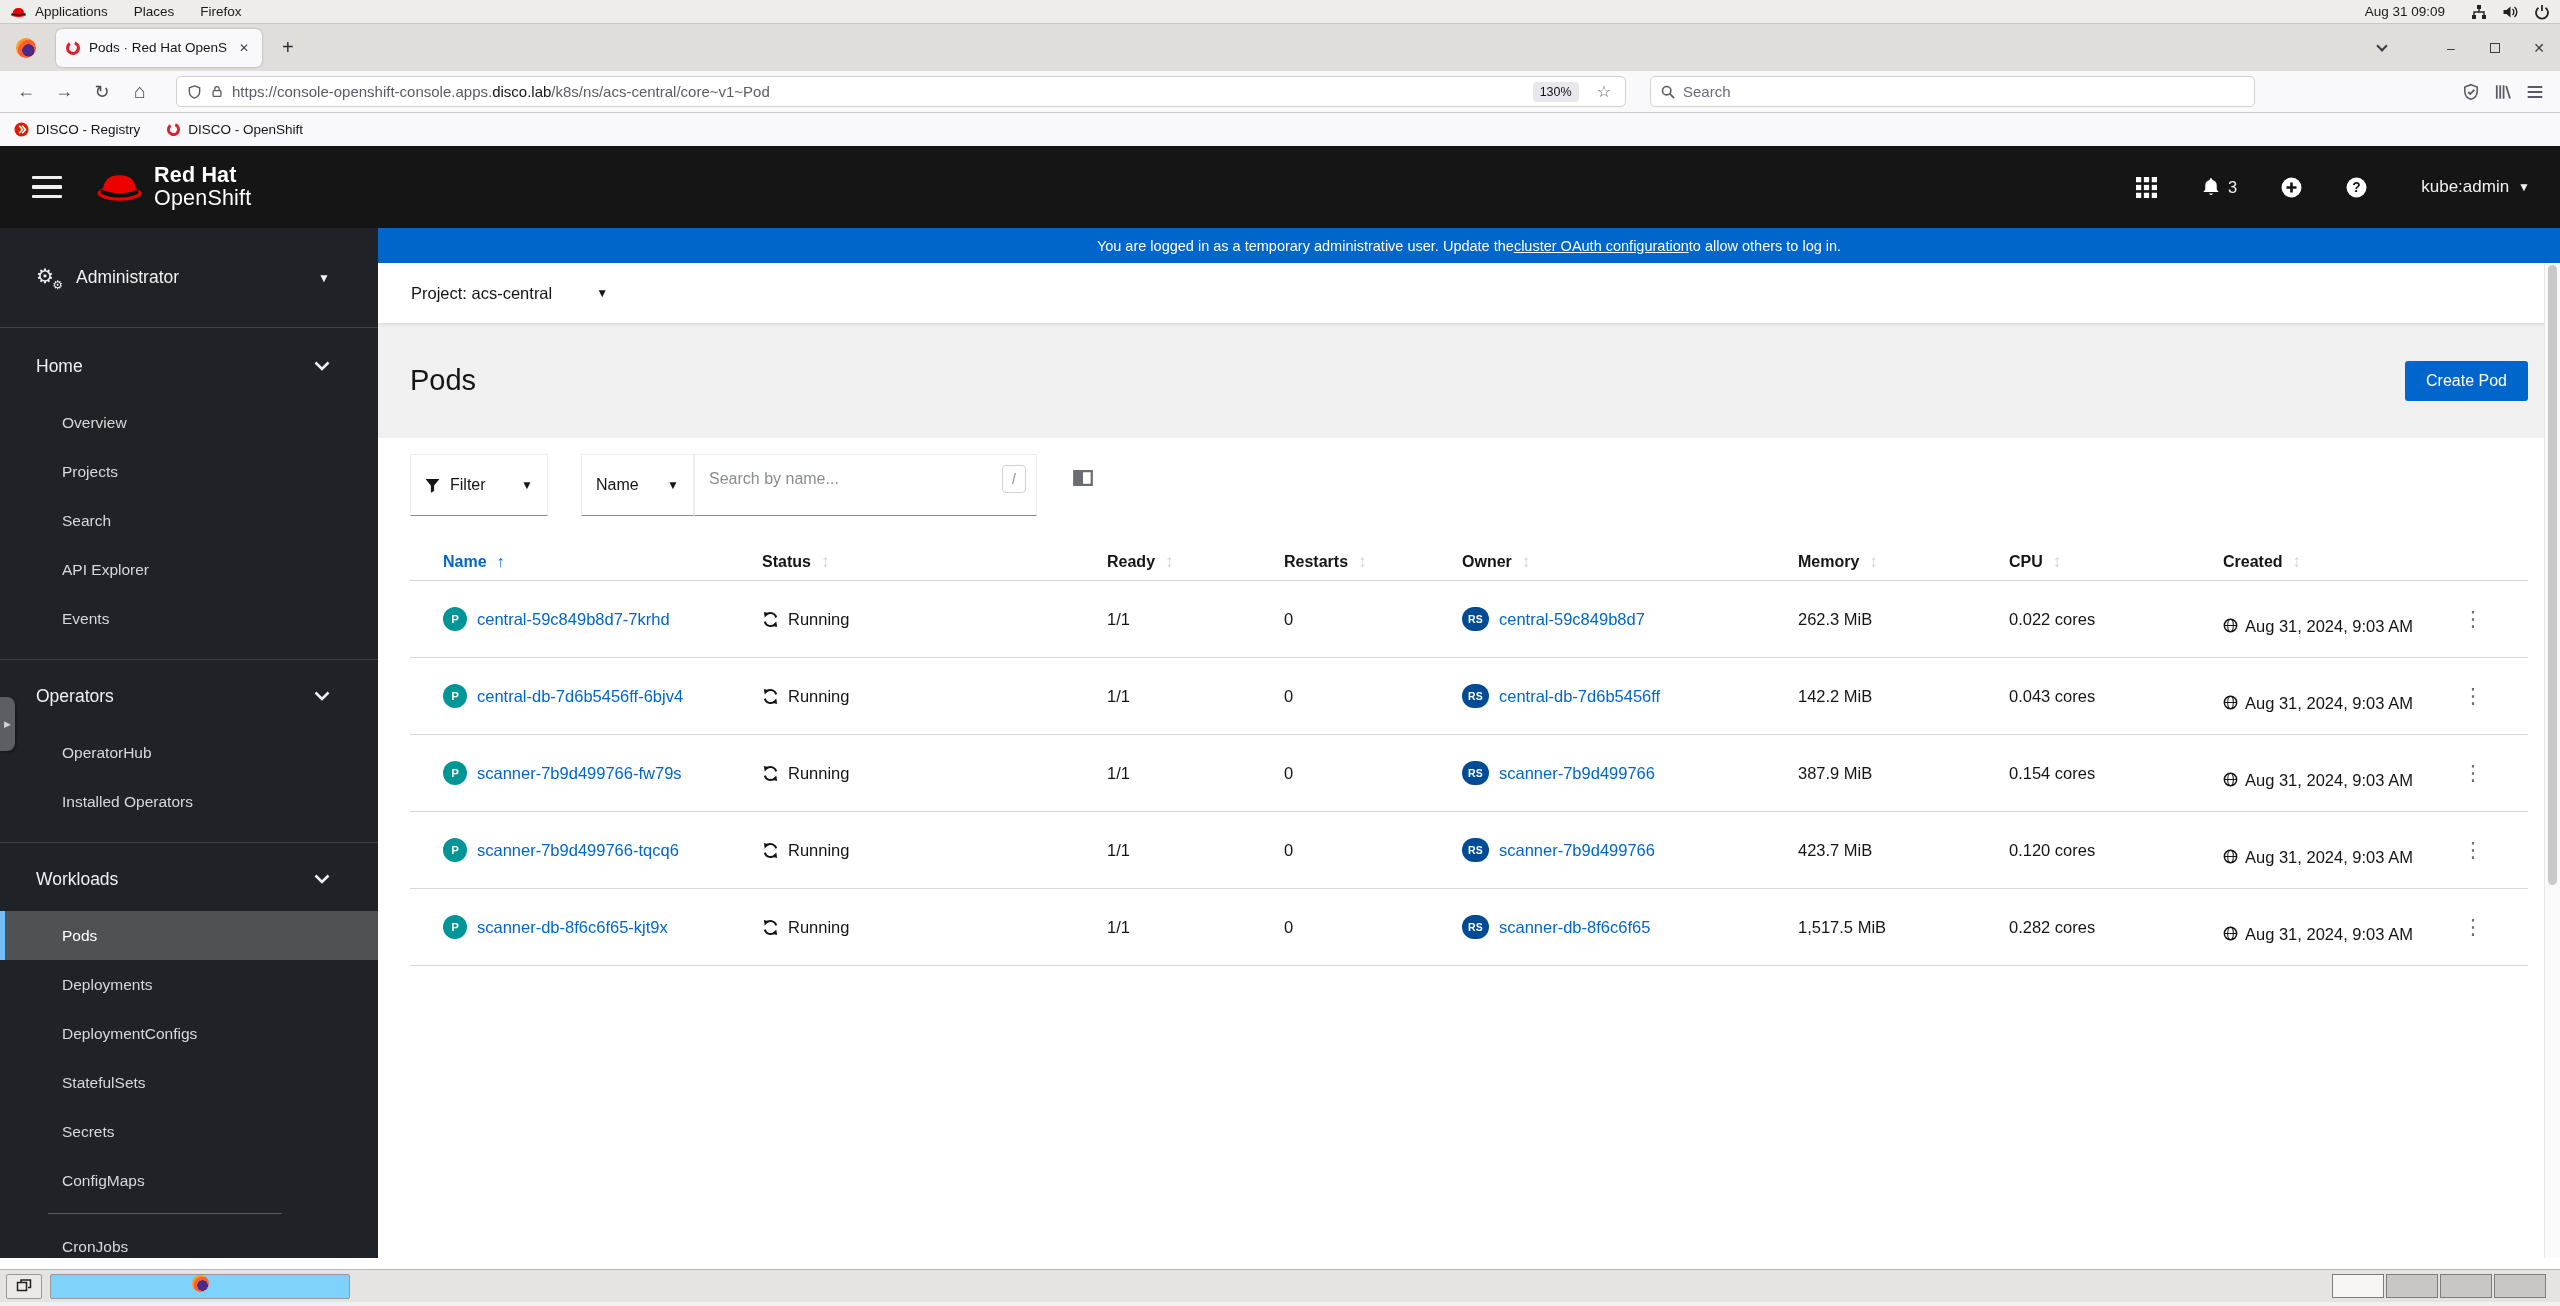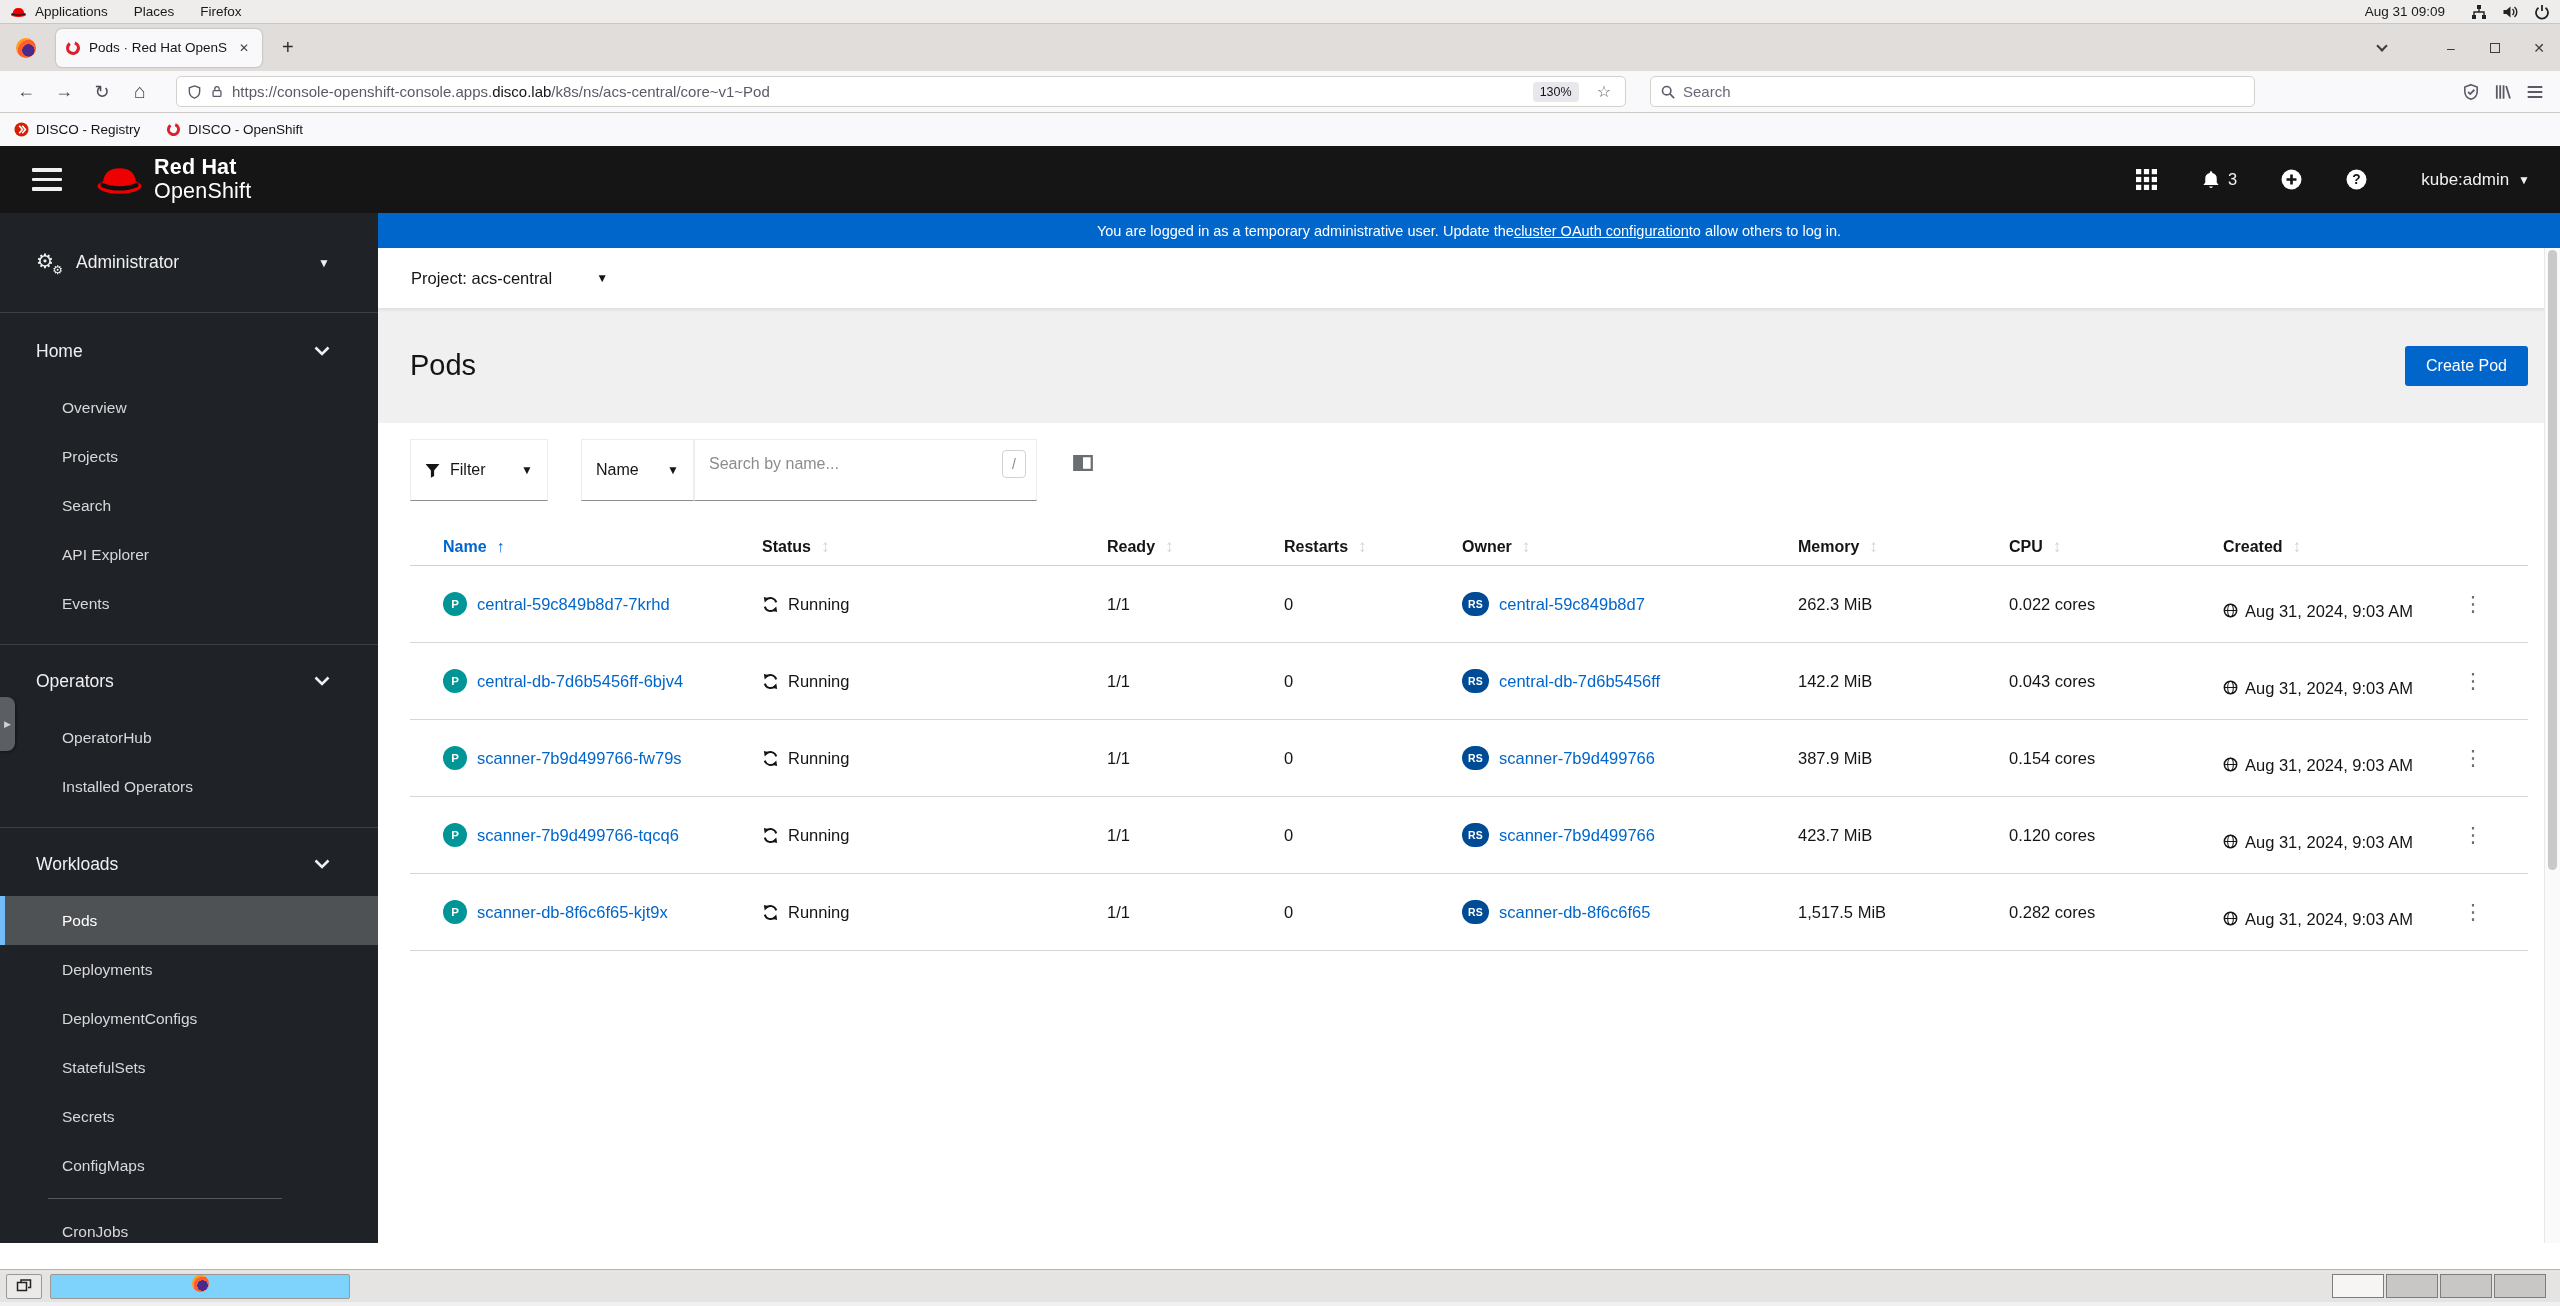--- a/index.html
+++ b/index.html
@@ -42,21 +42,21 @@
   .navbar-right { display:flex; align-items:center; gap:14px; margin-left:auto; padding-right:6px; }
 
   
   .ff-bookmarks { height:33px; background:#f9f9fb; display:flex; align-items:center; padding:0 14px; gap:26px; }
   .bookmark { display:flex; align-items:center; gap:7px; font-size:13.5px; color:#15141a; }
 
   
   .browser-content { height:1123px; position:relative; background:#fff; }
 
   
-  .masthead { height:67px; background:#151515; display:flex; align-items:center; padding:0 30px 0 32px; }
+  .masthead { height:82px; background:#151515; display:flex; align-items:center; padding:0 30px 0 32px; }
   .hamburger { width:30px; display:flex; flex-direction:column; gap:6px; margin-right:34px; }
   .hamburger div { height:3.5px; background:#f0f0f0; border-radius:1px; }
   .brand { display:flex; align-items:center; gap:11px; }
   .brand-text { color:#fff; line-height:1.08; font-size:21.5px; letter-spacing:.2px; }
   .brand-text .l1 { font-weight:700; }
   .brand-text .l2 { font-weight:400; }
   .masthead-right { margin-left:auto; display:flex; align-items:center; gap:44px; }
   .mh-item { display:flex; align-items:center; gap:7px; color:#f0f0f0; font-size:16.5px; }
   .user-menu { display:flex; align-items:center; gap:9px; color:#f0f0f0; font-size:17px; margin-left:10px; }
   .caret { font-size:12px; color:#f0f0f0; }

